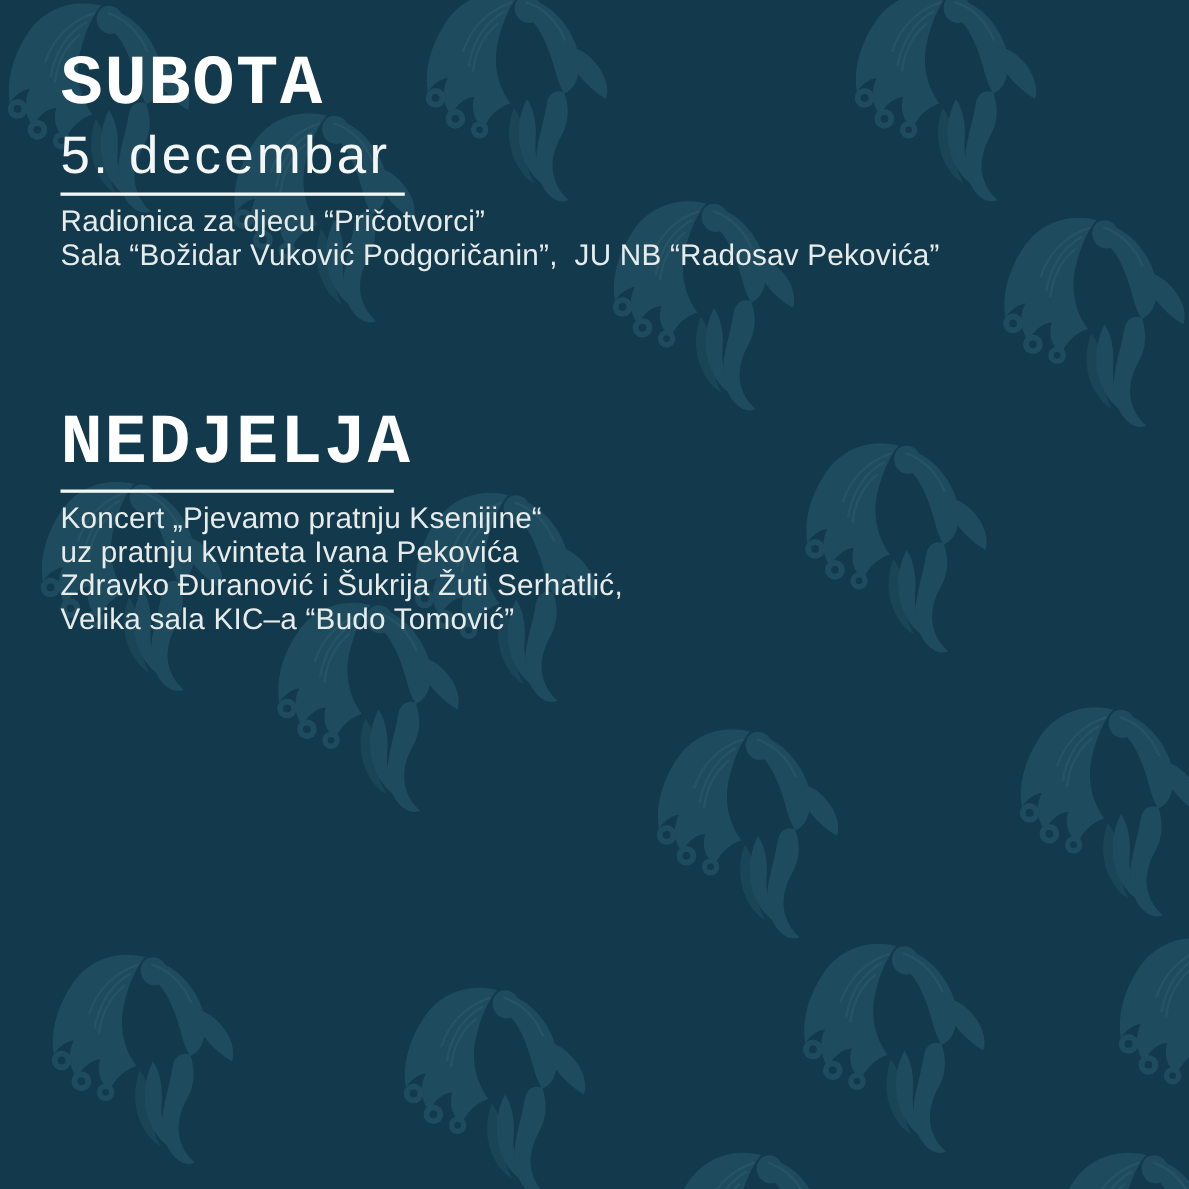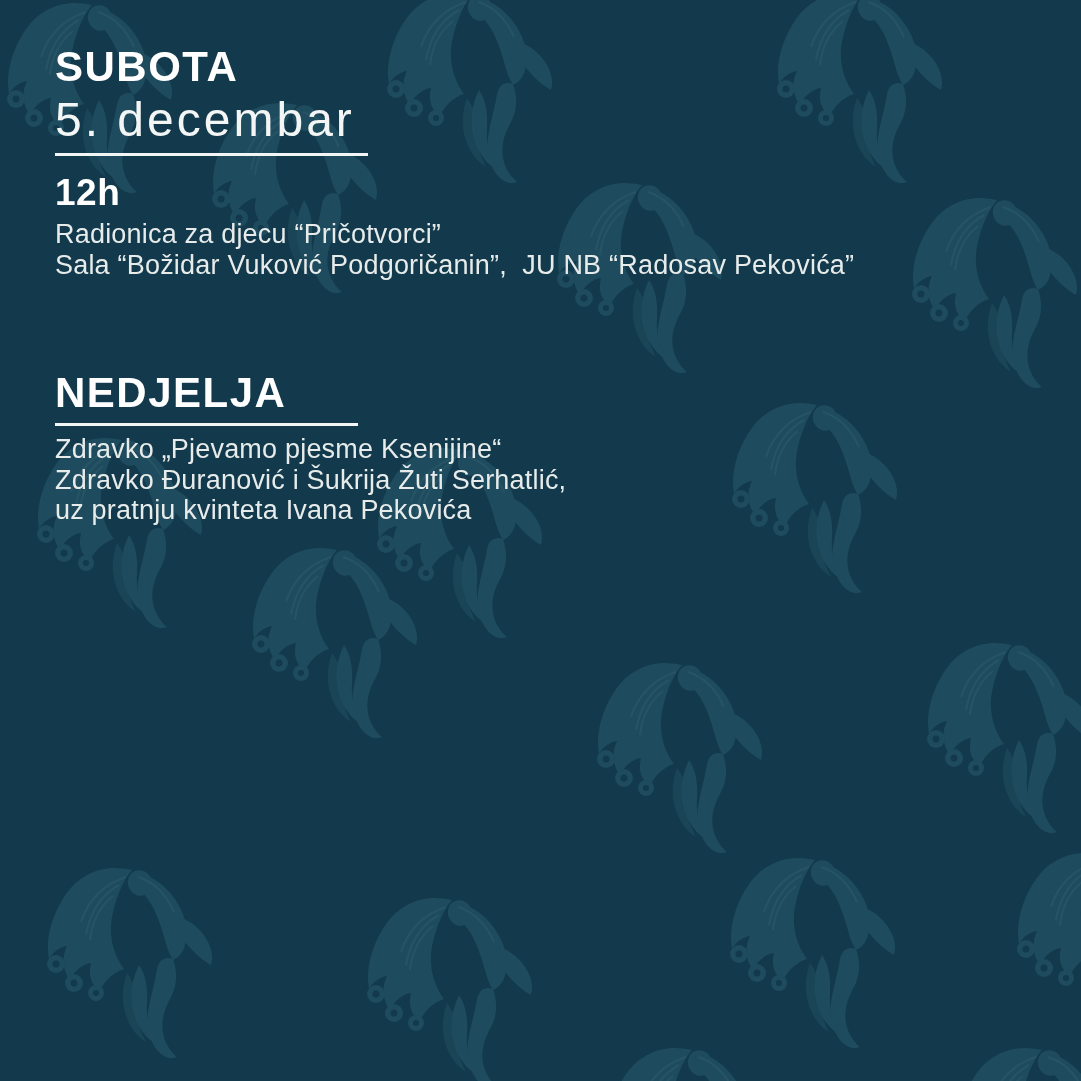--- a/index.html
+++ b/index.html
@@ -25,25 +25,26 @@
     color: var(--figure-color);
   }
   .bg .f { fill: var(--figure-color); }
   .bg .h { fill: var(--background-color); }
   .bg .hl { stroke: #2a5969; stroke-width: 2.2; fill: none; opacity: 0.7; }
   .content { position: relative; z-index: 1; }
   section { position: absolute; left: 55px; }
   .sec-1 { top: 46px; }
   .sec-2 { top: 372px; }
   .day {
-    font-size: 42px;
+    font-size: 64px;
     font-weight: 700;
     line-height: 1;
     letter-spacing: 1.5px;
     color: var(--heading-color);
+    font-family: Liberation Mono, monospace;
   }
   .date {
     margin-top: 8px;
     font-size: 48px;
     font-weight: 300;
     line-height: 1;
     letter-spacing: 3px;
     color: #f3f6f5;
   }
   .rule {
@@ -140,31 +141,31 @@
       <use href="#dancer" x="950" y="1040"></use>
     </g>
   </svg>
 
   <div class="content">
 
     <section class="sec-1">
       <h1 class="day">SUBOTA</h1>
       <div class="date">5. decembar</div>
       <div class="rule rule-1"></div>
-      <div class="time">12h</div>
       <div class="lines">
         <p class="line">Radionica za djecu “Pričotvorci”</p>
         <p class="line">Sala “Božidar Vuković Podgoričanin”,  JU NB “Radosav Pekovića”</p>
       </div>
     </section>
 
     <section class="sec-2">
       <h1 class="day">NEDJELJA</h1>
       <div class="rule rule-2"></div>
       <div class="lines">
-        <p class="line">Zdravko „Pjevamo pjesme Ksenijine“</p>
+        <p class="line">Koncert „Pjevamo pratnju Ksenijine“</p>
+        <p class="line">uz pratnju kvinteta Ivana Pekovića</p>
         <p class="line">Zdravko Đuranović i Šukrija Žuti Serhatlić,</p>
-        <p class="line">uz pratnju kvinteta Ivana Pekovića</p>
+        <p class="line">Velika sala KIC–a “Budo Tomović”</p>
       </div>
     </section>
 
   </div>
 </div>
 
 </body></html>

